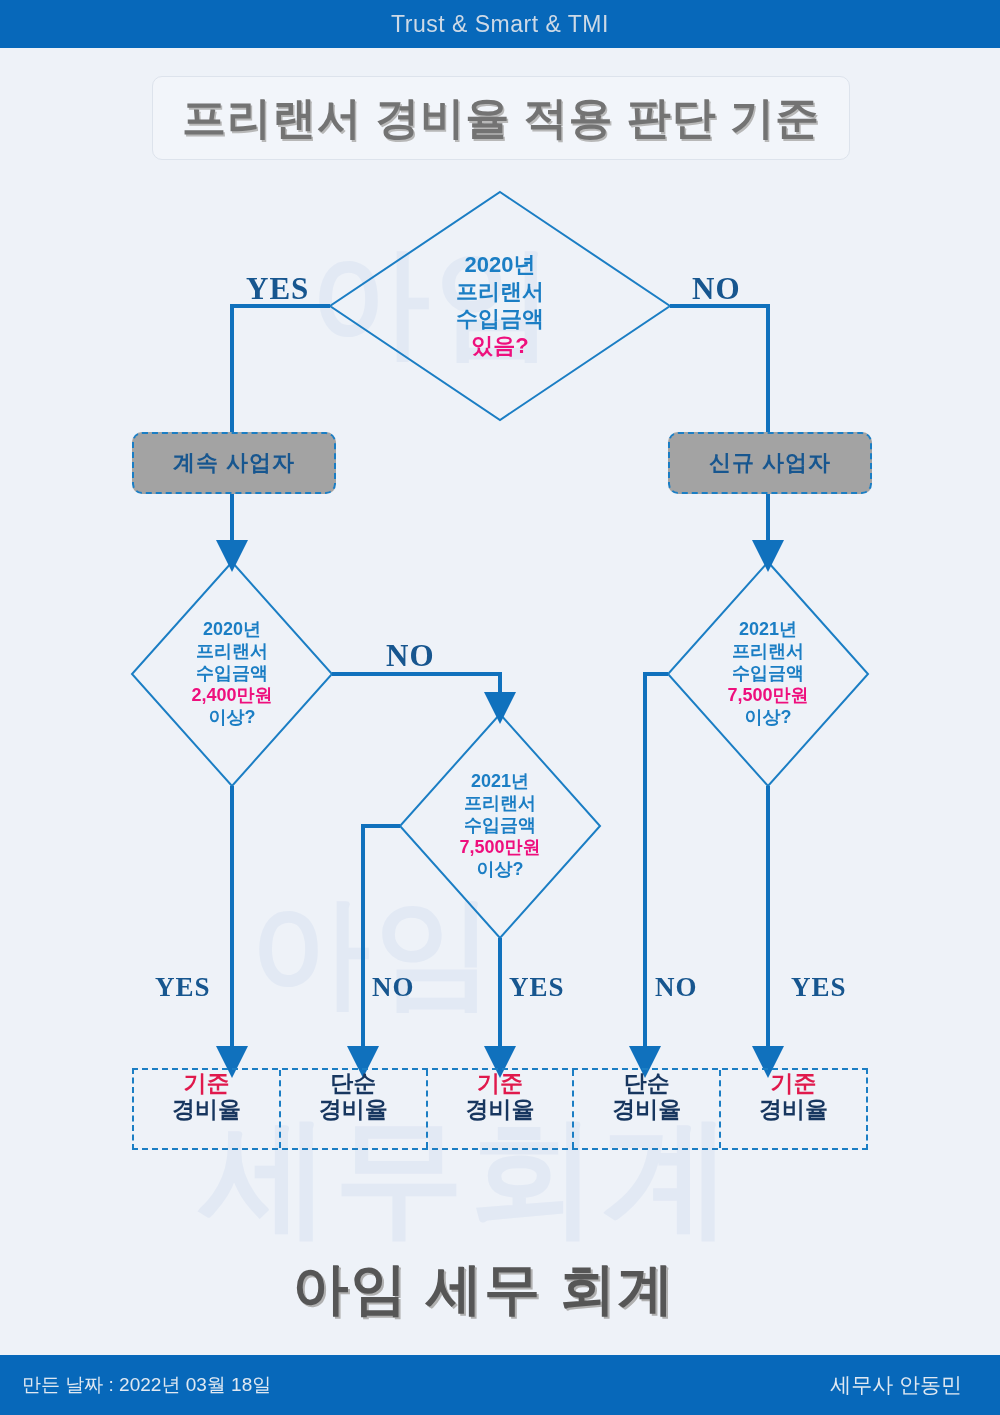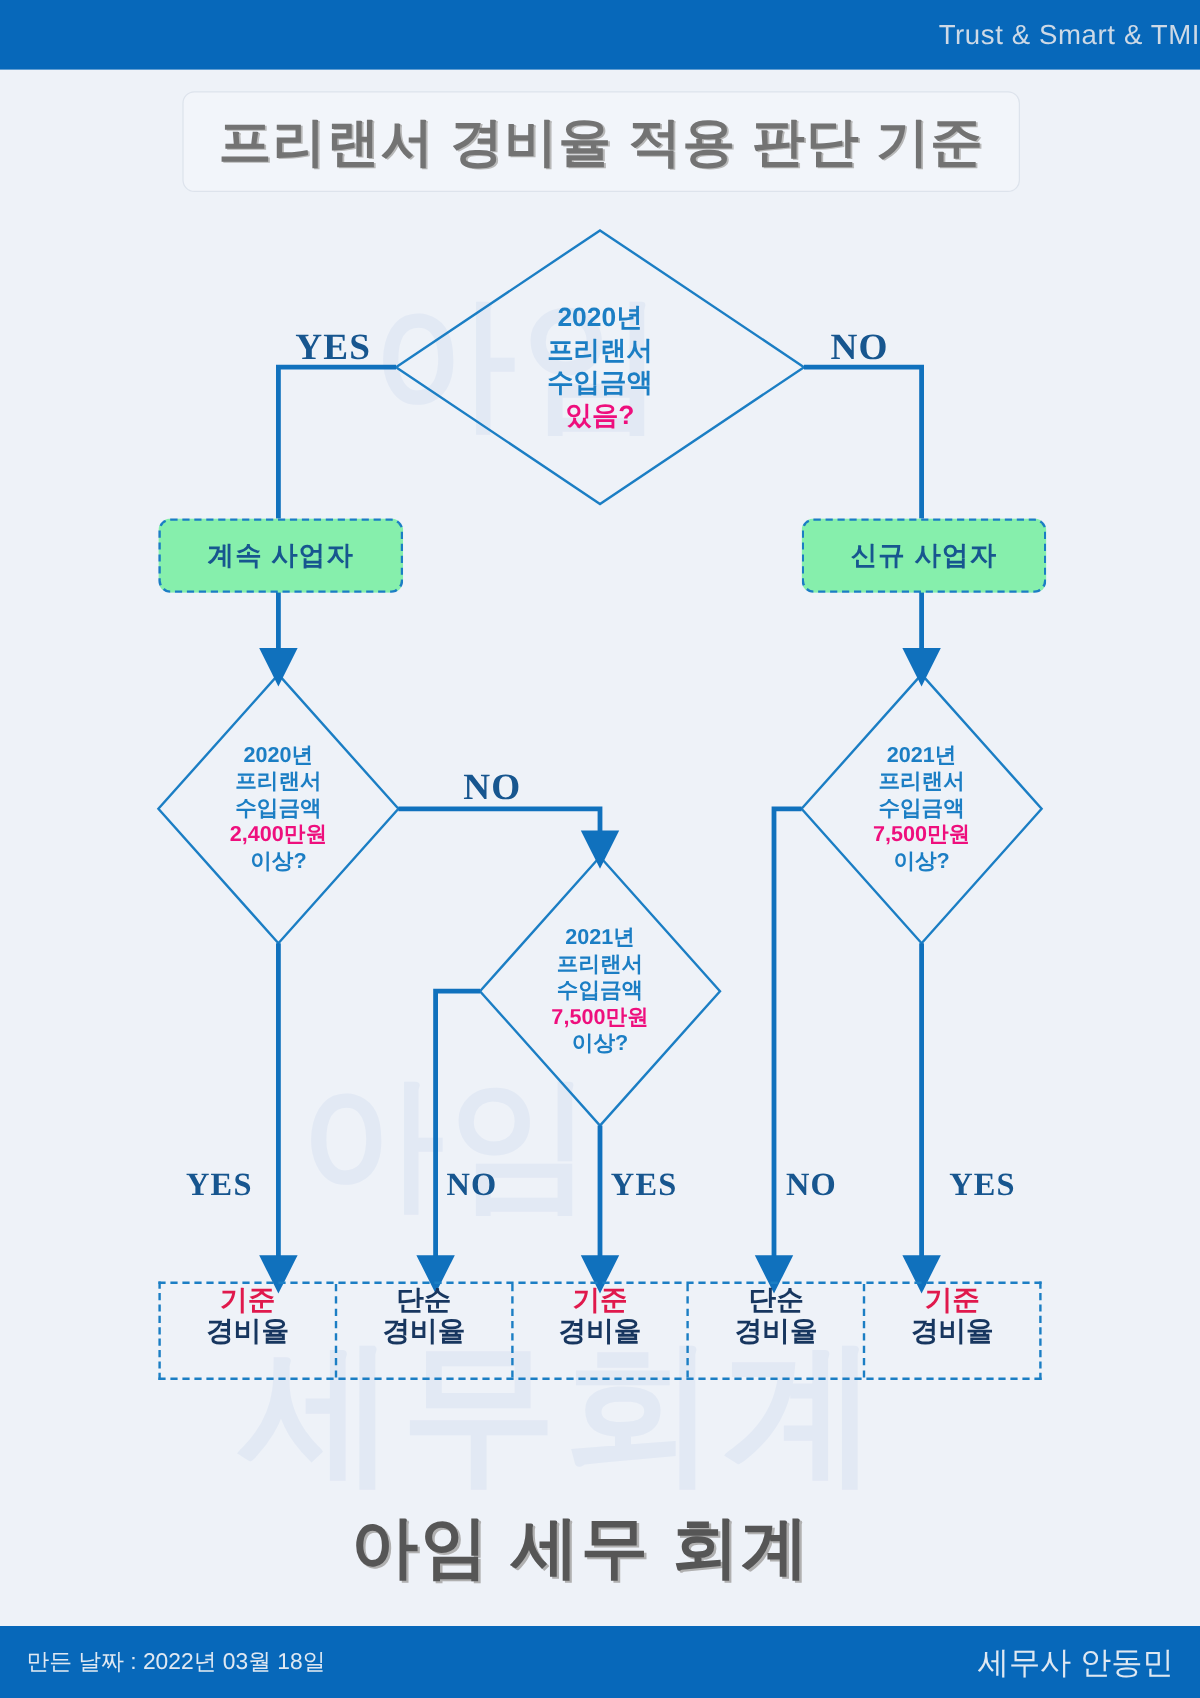--- a/index.html
+++ b/index.html
@@ -18,25 +18,25 @@
     width: 1000px;
     height: 1415px;
     background: #eef2f8;
     overflow: hidden;
   }
 
   
   .topbar {
     position: absolute;
     left: 0; top: 0;
-    width: 1000px; height: 58px;
+    width: 1000px; height: 48px;
     background: #0768ba;
     display: flex;
     align-items: center;
-    justify-content: flex-end;
+    justify-content: center;
   }
   .topbar-text {
     color: #cdd9e6;
     font-size: 23px;
     letter-spacing: 0.5px;
     font-family: "Liberation Sans", sans-serif;
   }
   .footbar {
     position: absolute;
     left: 0; top: 1355px;
@@ -47,22 +47,22 @@
     justify-content: space-between;
     gap: 16px;
   }
   .footbar-left {
     color: #dfe8f2;
     font-size: 19px;
     padding-left: 22px;
   }
   .footbar-right {
     color: #dfe8f2;
-    font-size: 26px;
-    padding-right: 22px;
+    font-size: 21px;
+    padding-right: 38px;
   }
 
   
   .watermark {
     position: absolute;
     color: #e2e9f4;
     font-weight: bold;
     letter-spacing: 4px;
     user-select: none;
     white-space: nowrap;
@@ -135,21 +135,21 @@
   }
   .d-big .diamond-label { font-size: 22px; }
   .d-sm  .diamond-label { font-size: 18px; }
   .hl { color: #ee0f7d; }
 
   
   .dashbox {
     position: absolute;
     border: 2px dashed #1b7ec4;
     border-radius: 10px;
-    background: #86efac;
+    background: #a3a3a3;
     display: flex;
     align-items: center;
     justify-content: center;
     z-index: 2;
   }
   .dashbox-text {
     color: #17568f;
     font-size: 22px;
     font-weight: bold;
     letter-spacing: 1px;

